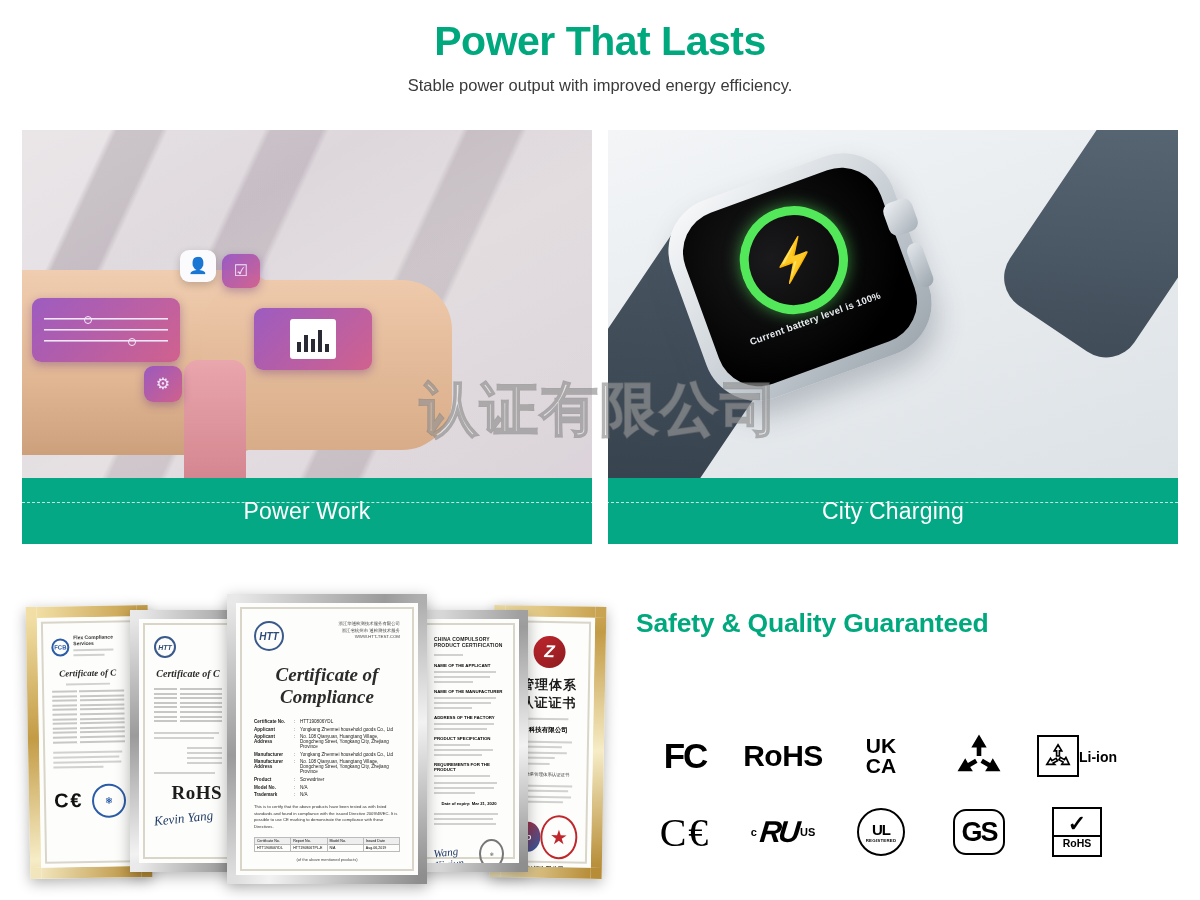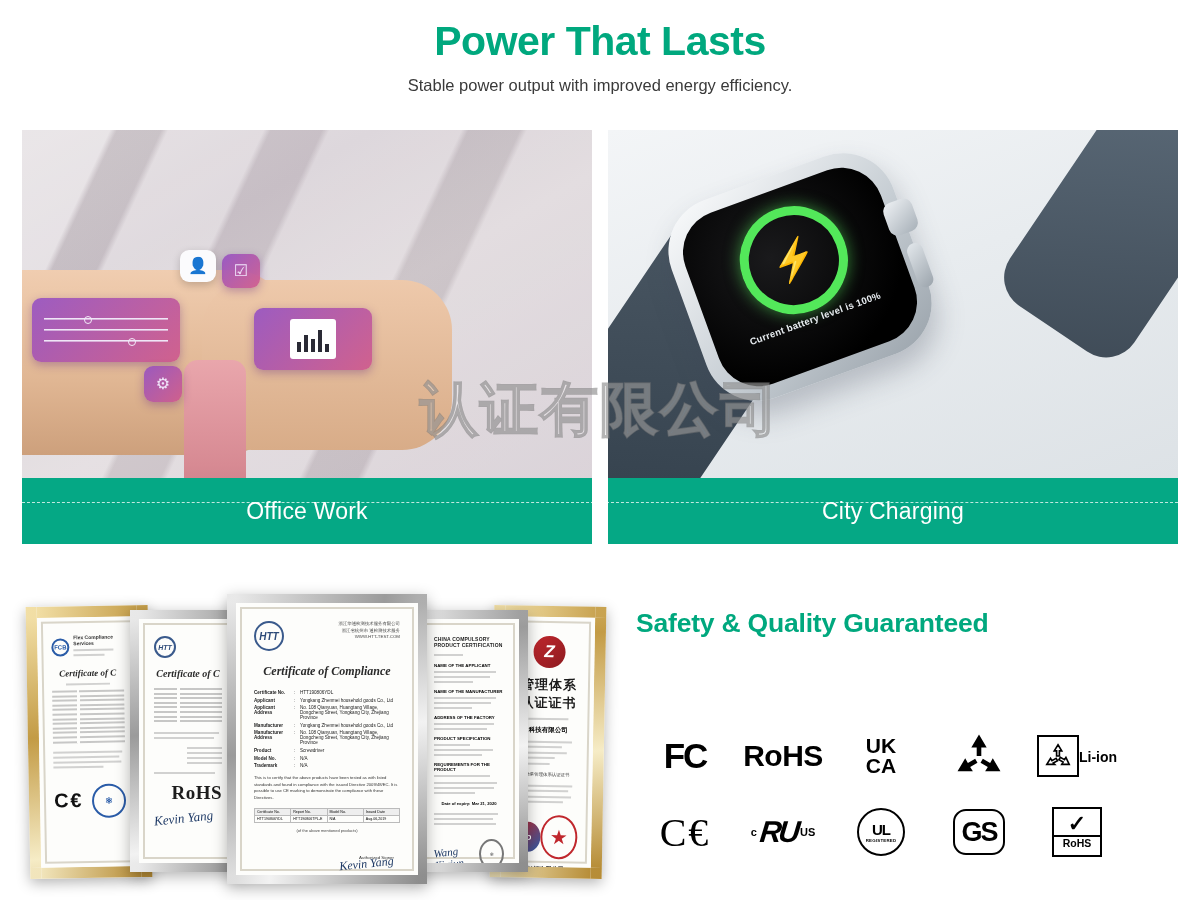--- a/index.html
+++ b/index.html
@@ -408,21 +408,21 @@
           <span class="glyph">☑</span>
         </div>
         <div class="tile gear">
           <span class="glyph">⚙</span>
         </div>
         <div class="tile user">
           <span class="glyph">👤</span>
         </div>
 
       </div>
-      <div class="card-label">Office Work</div>
+      <div class="card-label">Power Work</div>
     </div>
 
     <div class="card">
       <div class="card-photo ph-charge">
         <div class="band-top"></div>
         <div class="band-bot"></div>
         <div class="case">
           <div class="screen">
             <div class="ring">
               <span class="bolt">⚡</span>
@@ -528,21 +528,21 @@
             <div style="display:flex;align-items:flex-start;justify-content:space-between;">
               <div class="htt-badge">HTT</div>
               <div style="width:62%;">
                 <div style="font-size:4.4px;color:#444;text-align:right;line-height:1.5;">
                   浙江华通检测技术服务有限公司<br>
                   浙江省杭州市 通检测技术服务<br>
                   WWW.HTT-TEST.COM
                 </div>
               </div>
             </div>
-            <div class="doc-title" style="font-size:12px;margin-top:13px;">Certificate of Compliance</div>
+            <div class="doc-title" style="font-size:19px;margin-top:13px;">Certificate of Compliance</div>
             <div style="margin-top:11px;">
               <div style="display:flex;font-size:4.6px;color:#222;margin-bottom:2.6px;">
                 <span style="width:40px;font-weight:bold;">Certificate No.</span>
                 <span style="width:6px;">:</span>
                 <span style="flex:1;">HTT190806YDL</span>
               </div>
               <div style="display:flex;font-size:4.6px;color:#222;margin-bottom:2.6px;">
                 <span style="width:40px;font-weight:bold;">Applicant</span>
                 <span style="width:6px;">:</span>
                 <span style="flex:1;">Yongkang Zhenmei household goods Co., Ltd</span>

